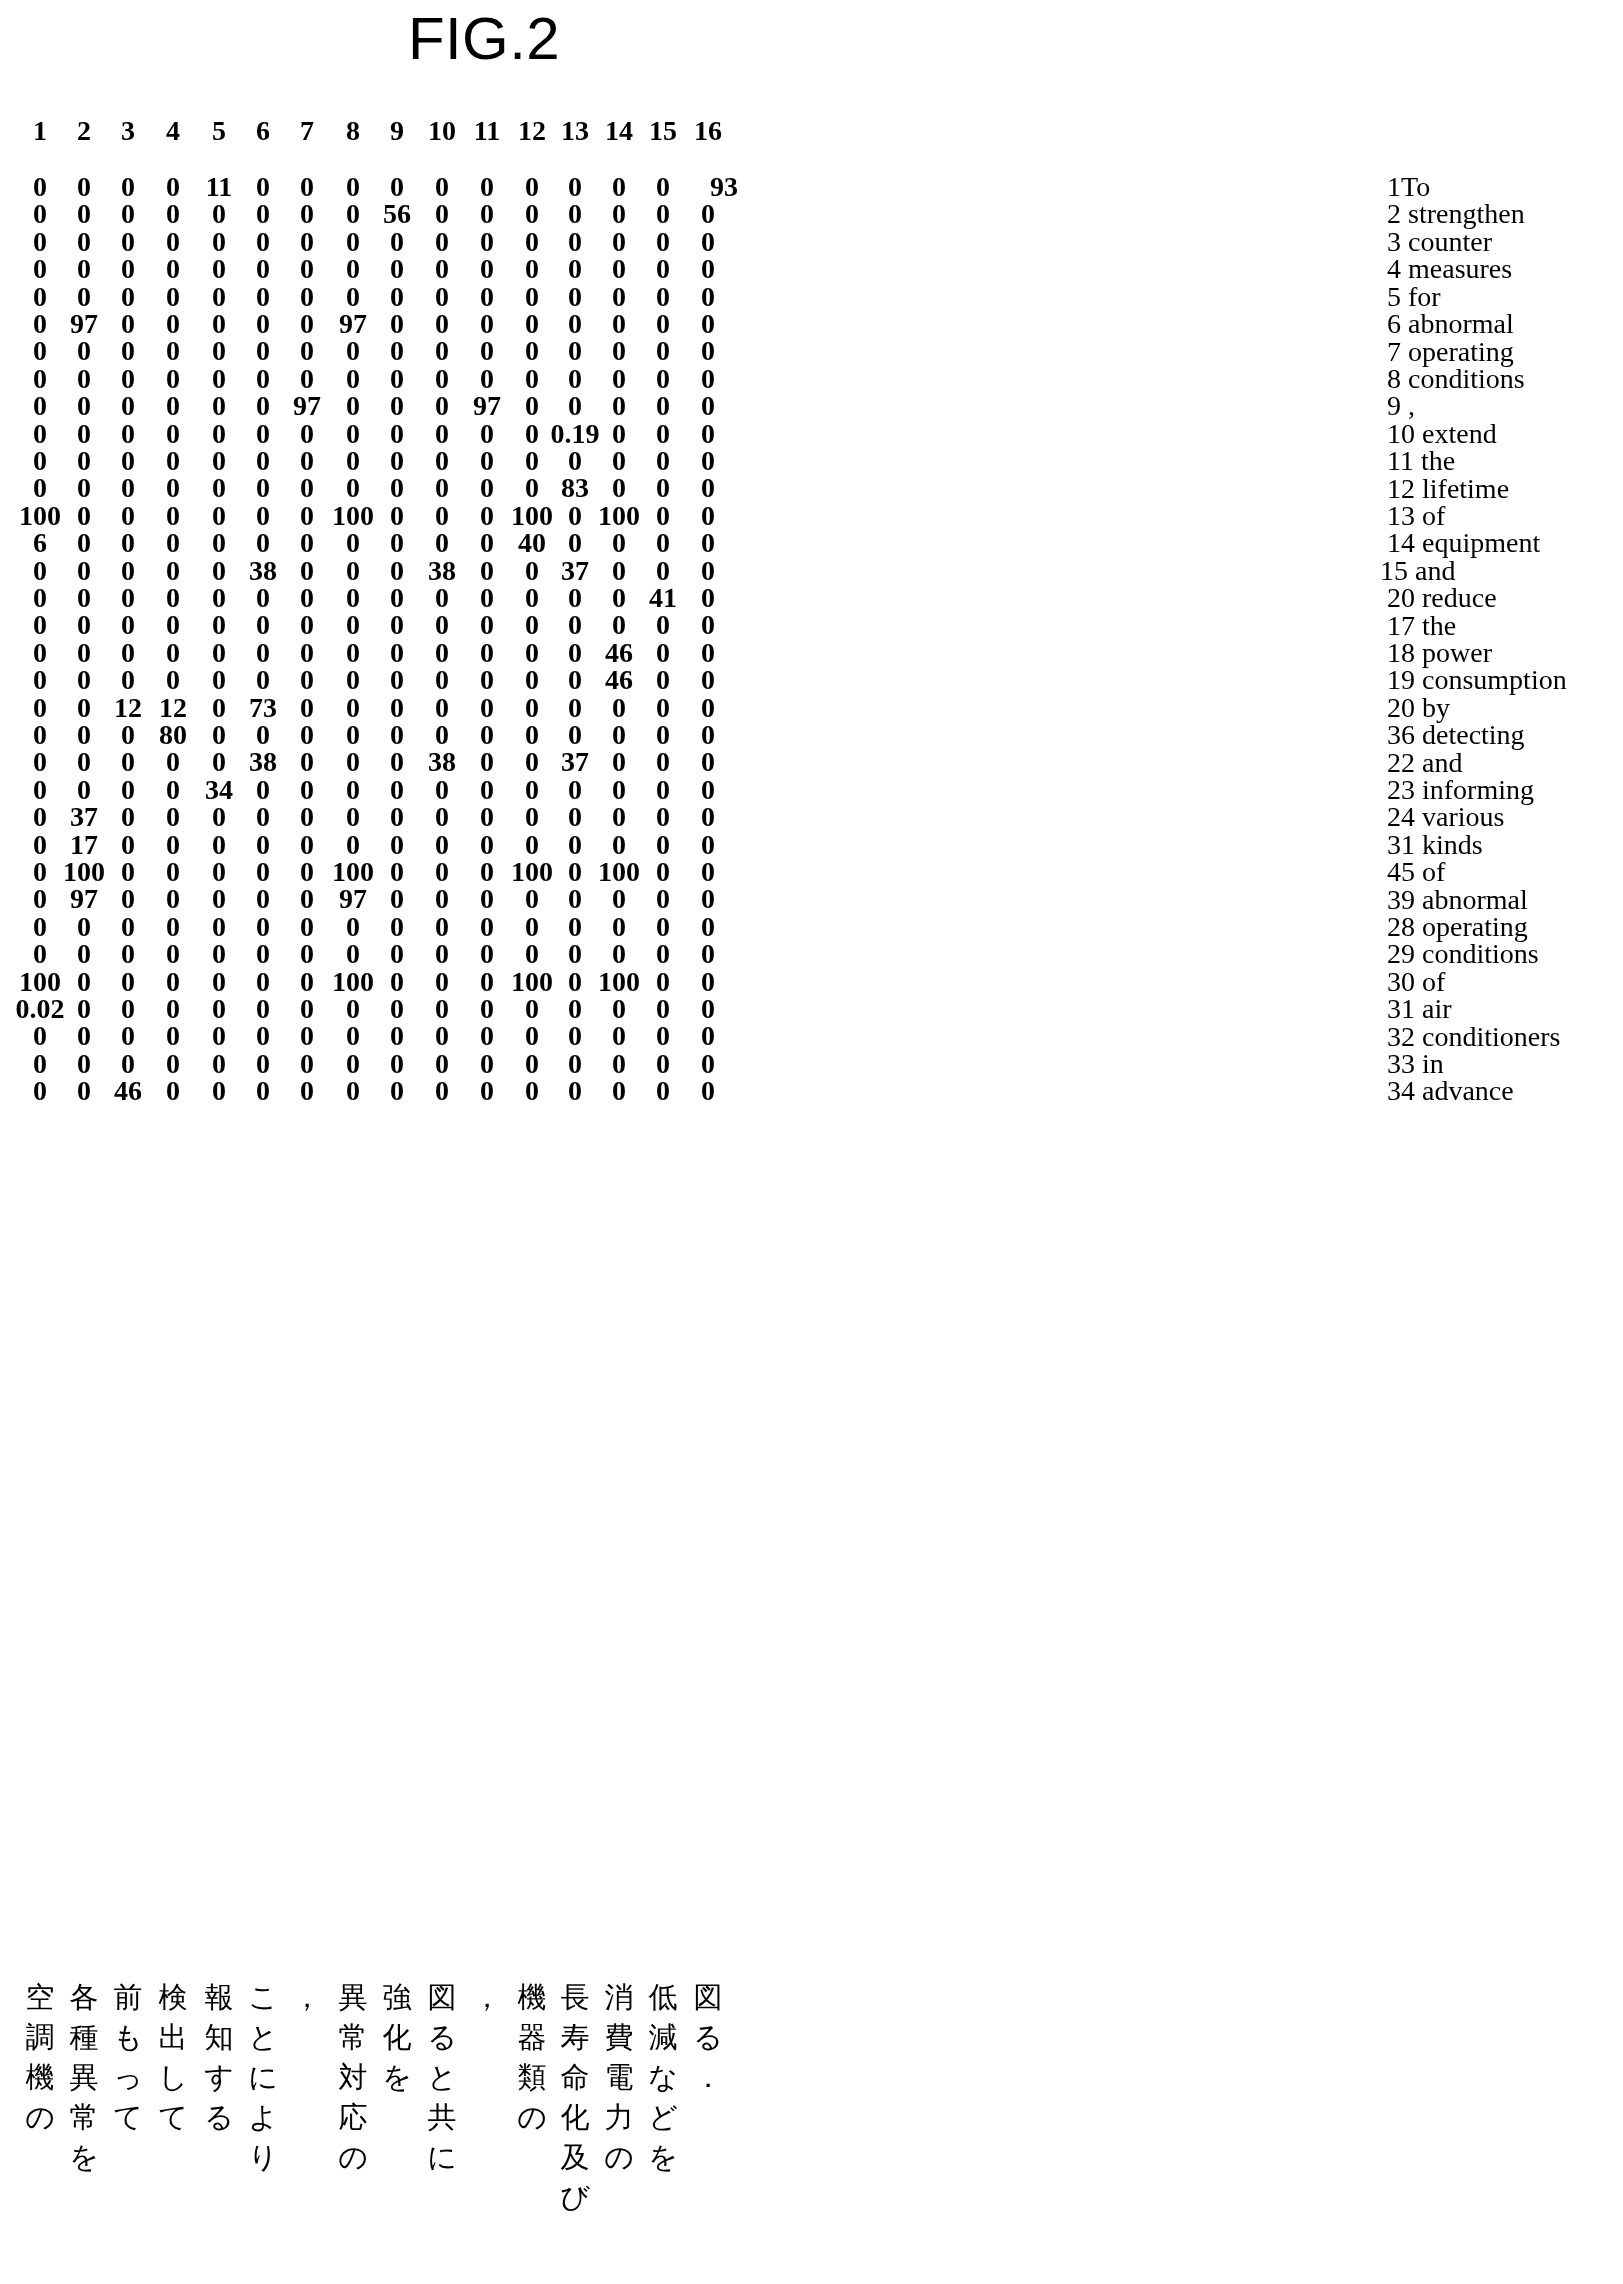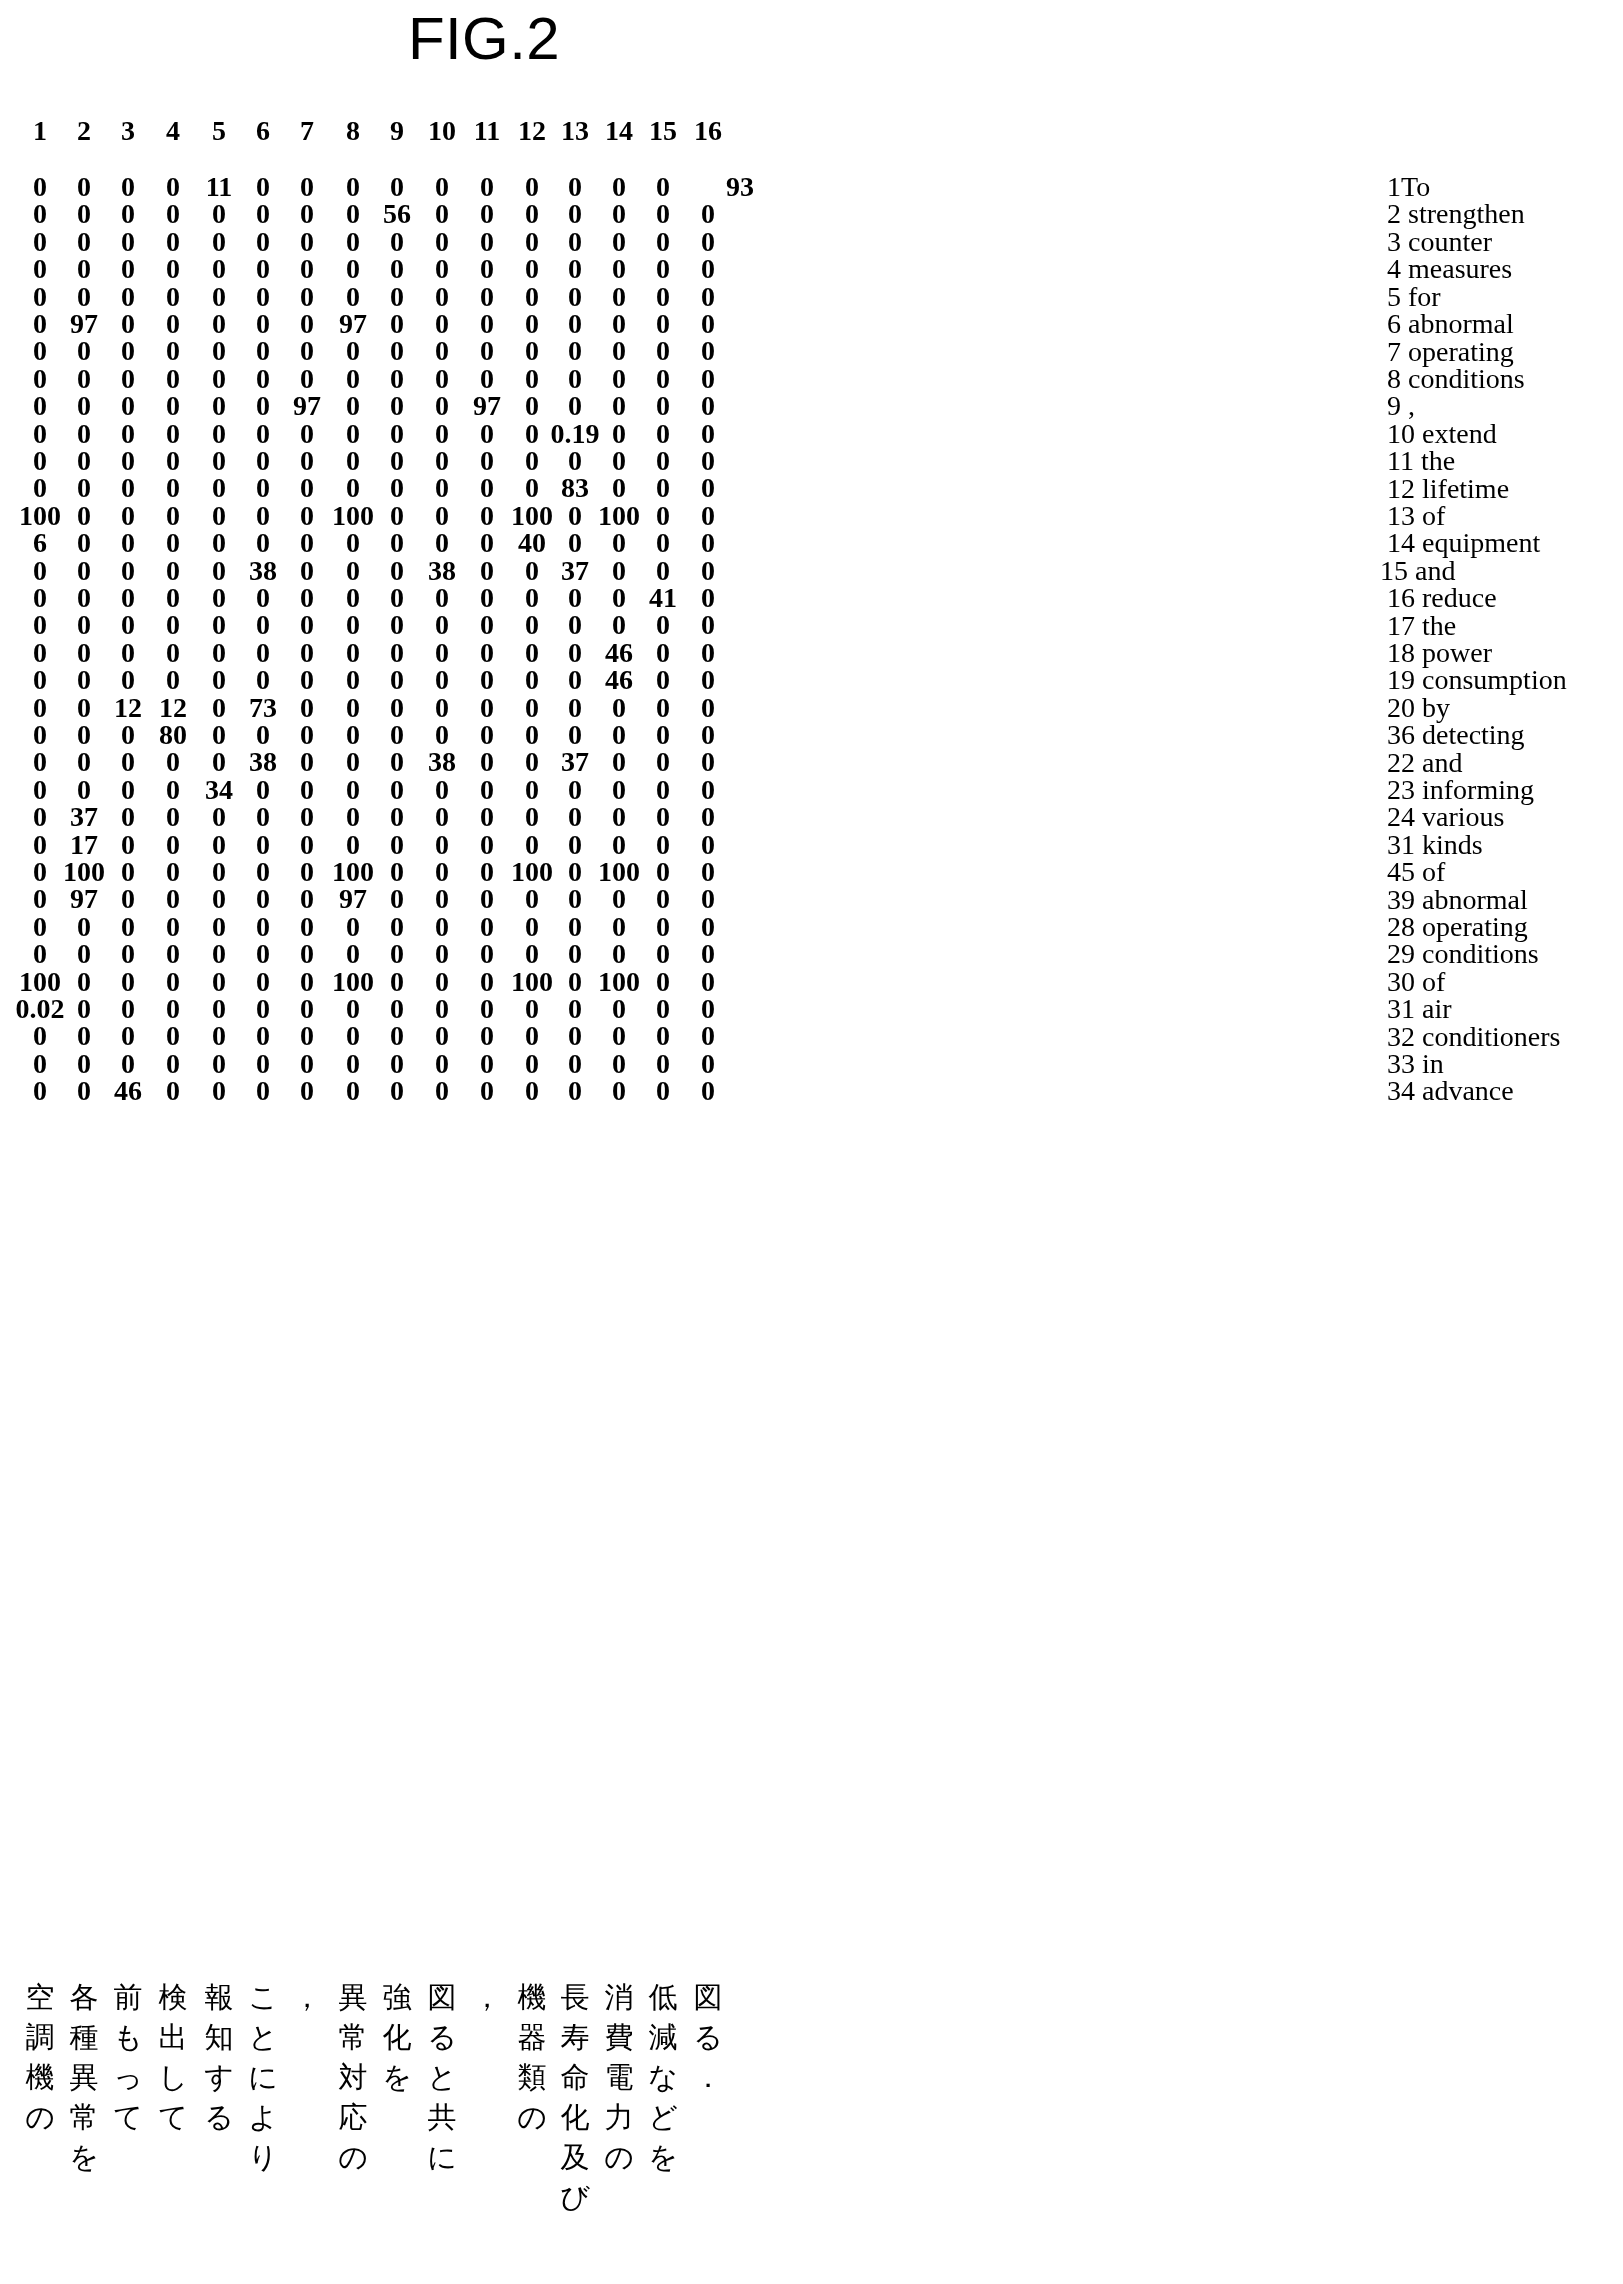--- a/index.html
+++ b/index.html
@@ -118,21 +118,21 @@
     <div class="cell" style="left: 263px; top: 172px;">0</div>
     <div class="cell" style="left: 307px; top: 172px;">0</div>
     <div class="cell" style="left: 353px; top: 172px;">0</div>
     <div class="cell" style="left: 397px; top: 172px;">0</div>
     <div class="cell" style="left: 442px; top: 172px;">0</div>
     <div class="cell" style="left: 487px; top: 172px;">0</div>
     <div class="cell" style="left: 532px; top: 172px;">0</div>
     <div class="cell" style="left: 575px; top: 172px;">0</div>
     <div class="cell" style="left: 619px; top: 172px;">0</div>
     <div class="cell" style="left: 663px; top: 172px;">0</div>
-    <div class="cell" style="left: 740px; top: 172px;">93</div>
+    <div class="cell" style="left: 724px; top: 172px;">93</div>
     <div class="row-label" style="left: 1387px; top: 171px;">1To</div>
     <div class="cell" style="left: 40px; top: 199px;">0</div>
     <div class="cell" style="left: 84px; top: 199px;">0</div>
     <div class="cell" style="left: 128px; top: 199px;">0</div>
     <div class="cell" style="left: 173px; top: 199px;">0</div>
     <div class="cell" style="left: 219px; top: 199px;">0</div>
     <div class="cell" style="left: 263px; top: 199px;">0</div>
     <div class="cell" style="left: 307px; top: 199px;">0</div>
     <div class="cell" style="left: 353px; top: 199px;">0</div>
     <div class="cell" style="left: 397px; top: 199px;">56</div>
@@ -374,21 +374,21 @@
     <div class="cell" style="left: 307px; top: 583px;">0</div>
     <div class="cell" style="left: 353px; top: 583px;">0</div>
     <div class="cell" style="left: 397px; top: 583px;">0</div>
     <div class="cell" style="left: 442px; top: 583px;">0</div>
     <div class="cell" style="left: 487px; top: 583px;">0</div>
     <div class="cell" style="left: 532px; top: 583px;">0</div>
     <div class="cell" style="left: 575px; top: 583px;">0</div>
     <div class="cell" style="left: 619px; top: 583px;">0</div>
     <div class="cell" style="left: 663px; top: 583px;">41</div>
     <div class="cell" style="left: 708px; top: 583px;">0</div>
-    <div class="row-label" style="left: 1387px; top: 582px;">16 reduce</div>
+    <div class="row-label" style="left: 1387px; top: 582px;">20 reduce</div>
     <div class="cell" style="left: 40px; top: 610px;">0</div>
     <div class="cell" style="left: 84px; top: 610px;">0</div>
     <div class="cell" style="left: 128px; top: 610px;">0</div>
     <div class="cell" style="left: 173px; top: 610px;">0</div>
     <div class="cell" style="left: 219px; top: 610px;">0</div>
     <div class="cell" style="left: 263px; top: 610px;">0</div>
     <div class="cell" style="left: 307px; top: 610px;">0</div>
     <div class="cell" style="left: 353px; top: 610px;">0</div>
     <div class="cell" style="left: 397px; top: 610px;">0</div>
     <div class="cell" style="left: 442px; top: 610px;">0</div>

